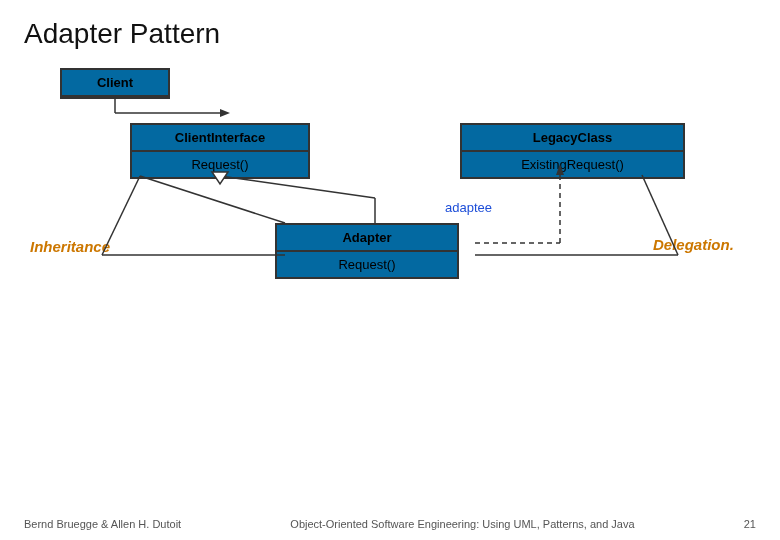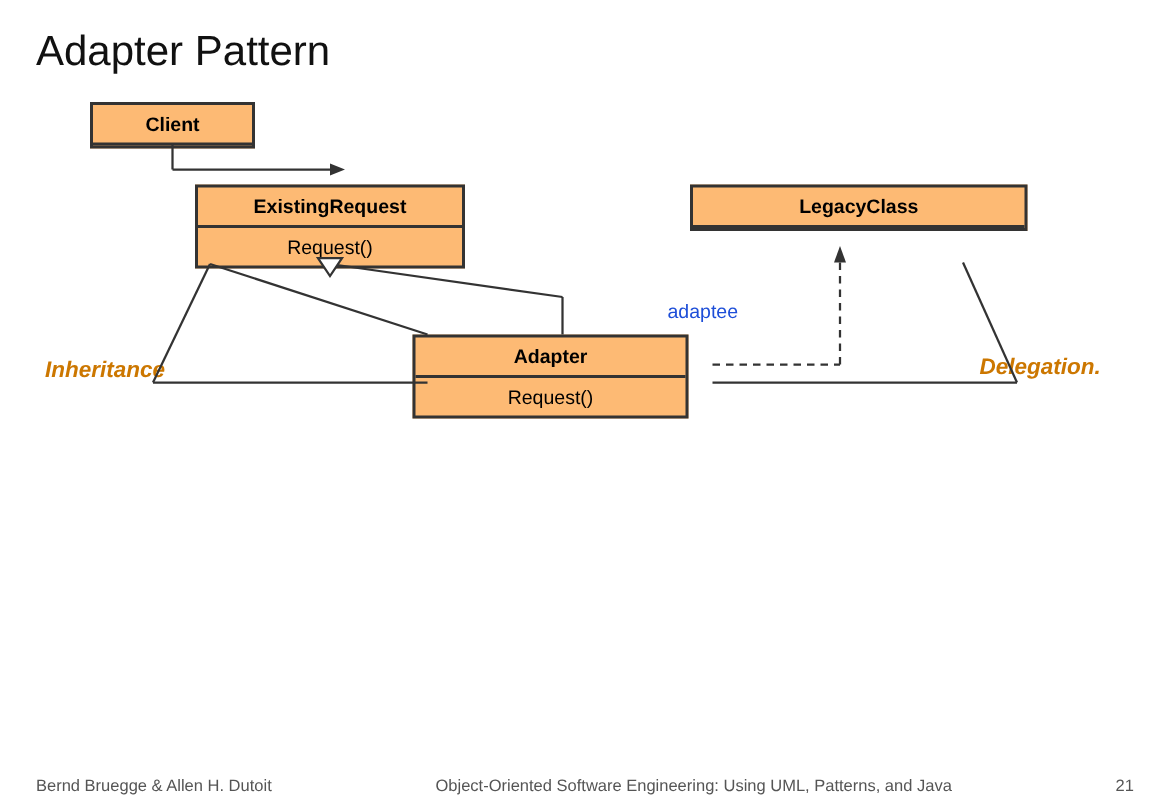--- a/index.html
+++ b/index.html
@@ -30,21 +30,21 @@
       position: relative;
       width: 720px;
       height: 260px;
       margin: 0 auto;
     }
 
     
     .uml-box {
       position: absolute;
       border: 2px solid #333;
-      background: #fdba74;
+      background: #0369a1;
       text-align: center;
     }
 
     .uml-box .box-header {
       font-size: 13px;
       font-weight: bold;
       padding: 5px 10px;
       border-bottom: 2px solid #333;
     }
 
@@ -157,26 +157,27 @@
 
   <div class="title">Adapter Pattern</div>
 
   <div class="diagram-area">
 
     <div class="uml-box box-client">
       <div class="box-header">Client</div>
     </div>
 
     <div class="uml-box box-clientinterface">
-      <div class="box-header">ExistingRequest</div>
+      <div class="box-header">ClientInterface</div>
       <div class="box-method">Request()</div>
     </div>
 
     <div class="uml-box box-legacyclass">
       <div class="box-header">LegacyClass</div>
+      <div class="box-method">ExistingRequest()</div>
     </div>
 
     <div class="uml-box box-adapter">
       <div class="box-header">Adapter</div>
       <div class="box-method">Request()</div>
     </div>
 
     <div class="label-adaptee">adaptee</div>
     <div class="label-inheritance">Inheritance</div>
     <div class="label-delegation">Delegation.</div>

